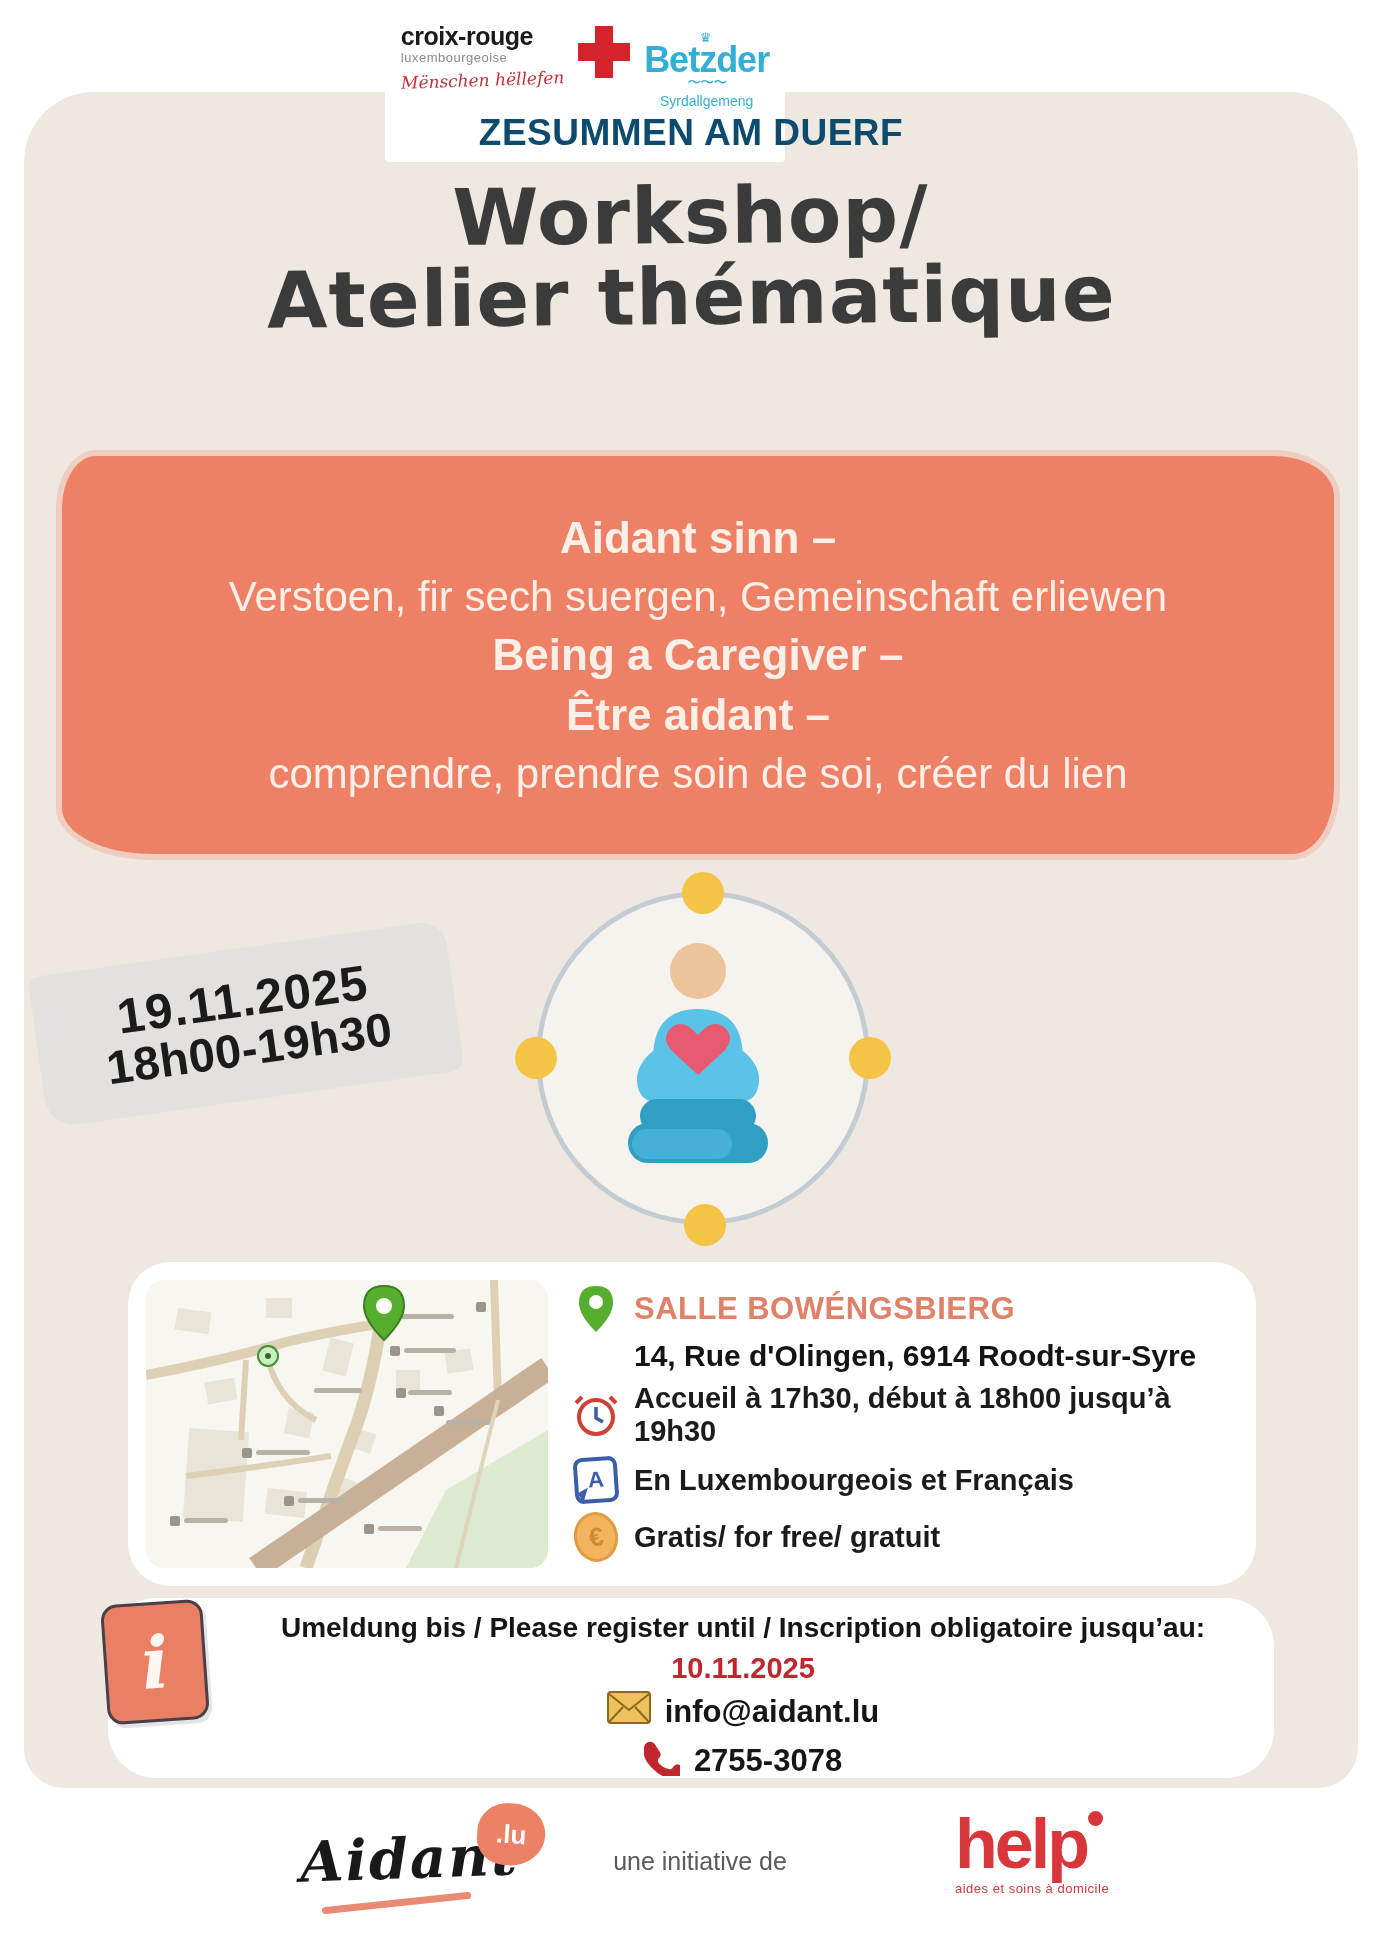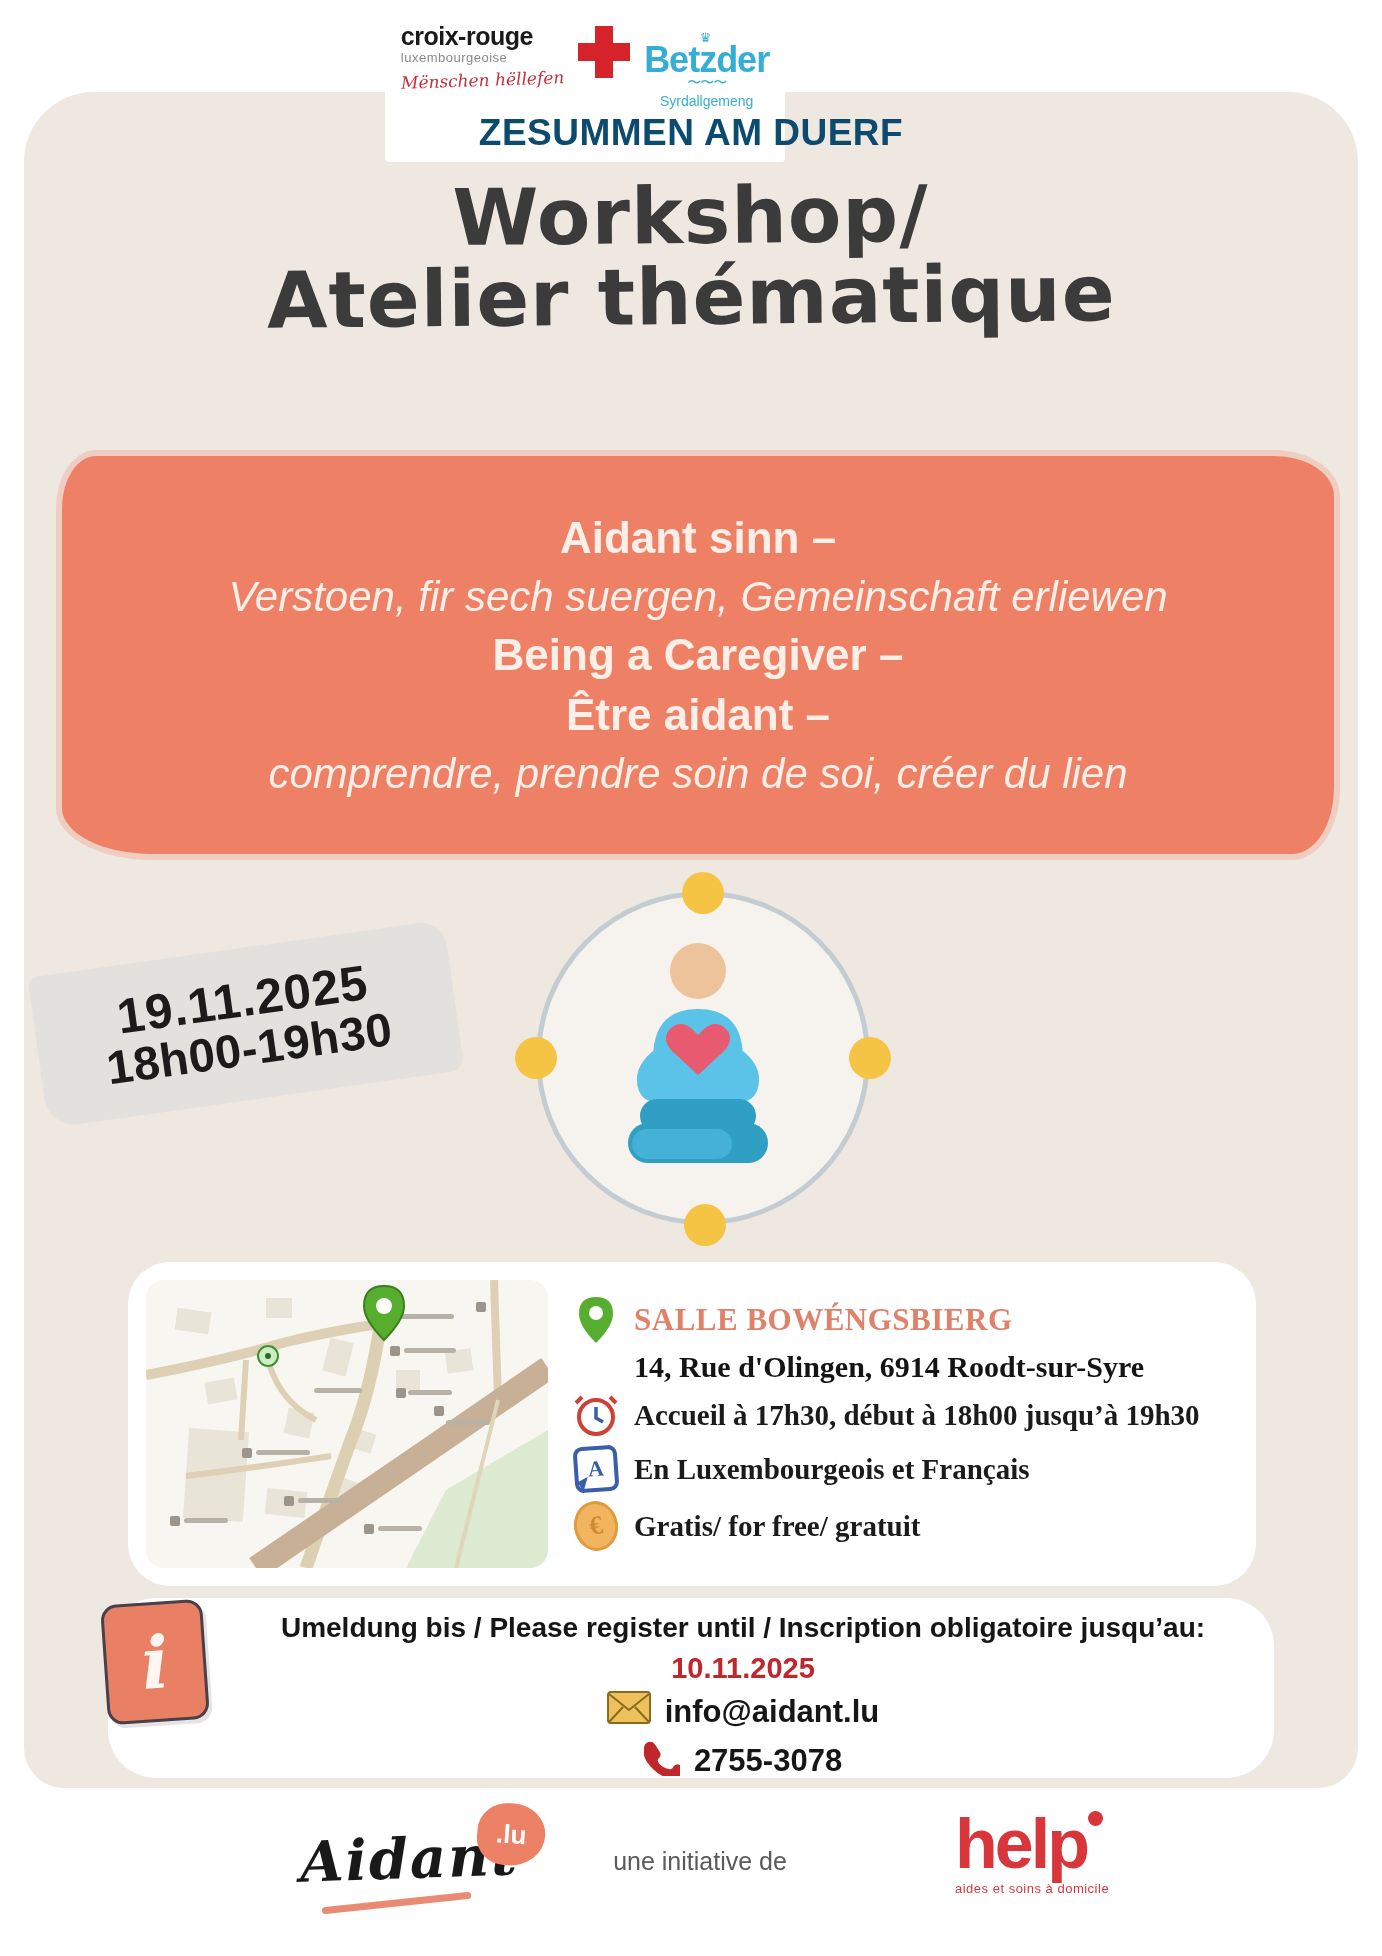--- a/index.html
+++ b/index.html
@@ -42,21 +42,21 @@
   }
   
   .topics{
     position:absolute;left:62px;top:456px;width:1272px;height:398px;
     background:#ee8165;color:#fcefe8;text-align:center;
     border-radius:34px 60px 42px 90px / 52px 40px 66px 46px;
     box-shadow:0 0 0 6px rgba(238,129,101,0.25);
     display:flex;flex-direction:column;justify-content:center;gap:6px;
   }
   .topics .t-bold{font-size:44px;font-weight:bold;line-height:1.22;}
-  .topics .t-italic{font-size:42px;font-style:italic;line-height:1.22;}
+  .topics .t-italic{font-size:42px;line-height:1.22;}
   
   .date-badge{
     position:absolute;left:36px;top:948px;width:420px;height:152px;
     background:#e3e1de;border-radius:10px 26px 14px 30px;
     transform:rotate(-8deg);
     display:flex;flex-direction:column;align-items:center;justify-content:center;
     color:#1b1b1b;font-weight:bold;line-height:1.04;
   }
   .date-badge .d1{font-size:49px;letter-spacing:1px;}
   .date-badge .d2{font-size:47px;letter-spacing:0.5px;}
@@ -71,21 +71,21 @@
   .dot.left{left:-21px;top:146px;}
   .dot.right{left:313px;top:146px;}
   .dot.bottom{left:148px;top:313px;}
   .emblem svg{position:absolute;left:62px;top:48px;}
   
   .info-card{
     position:absolute;left:128px;top:1262px;width:1128px;height:324px;
     background:#ffffff;border-radius:42px;display:flex;align-items:center;
   }
   .map-wrap{margin-left:18px;width:402px;height:288px;border-radius:18px;overflow:hidden;flex:none;}
-  .detail-col{flex:1;padding:10px 32px 10px 26px;font-family:Liberation Serif, serif;}
+  .detail-col{flex:1;padding:10px 32px 10px 26px;}
   .d-row{display:flex;align-items:center;gap:16px;margin:9px 0;}
   .d-icon{flex:none;width:44px;display:flex;justify-content:center;}
   .venue{color:#e0816a;font-size:31px;font-weight:bold;letter-spacing:0.5px;}
   .addr{color:#141414;font-size:30px;font-weight:bold;}
   .d-text{color:#1b1b1b;font-size:29px;font-weight:bold;}
   
   .lang-icon{
     width:42px;height:38px;background:#ffffff;border:4px solid #3b5ea8;border-radius:9px;
     display:flex;align-items:center;justify-content:center;position:relative;
     font-weight:bold;color:#3b5ea8;font-size:22px;transform:rotate(-4deg);

